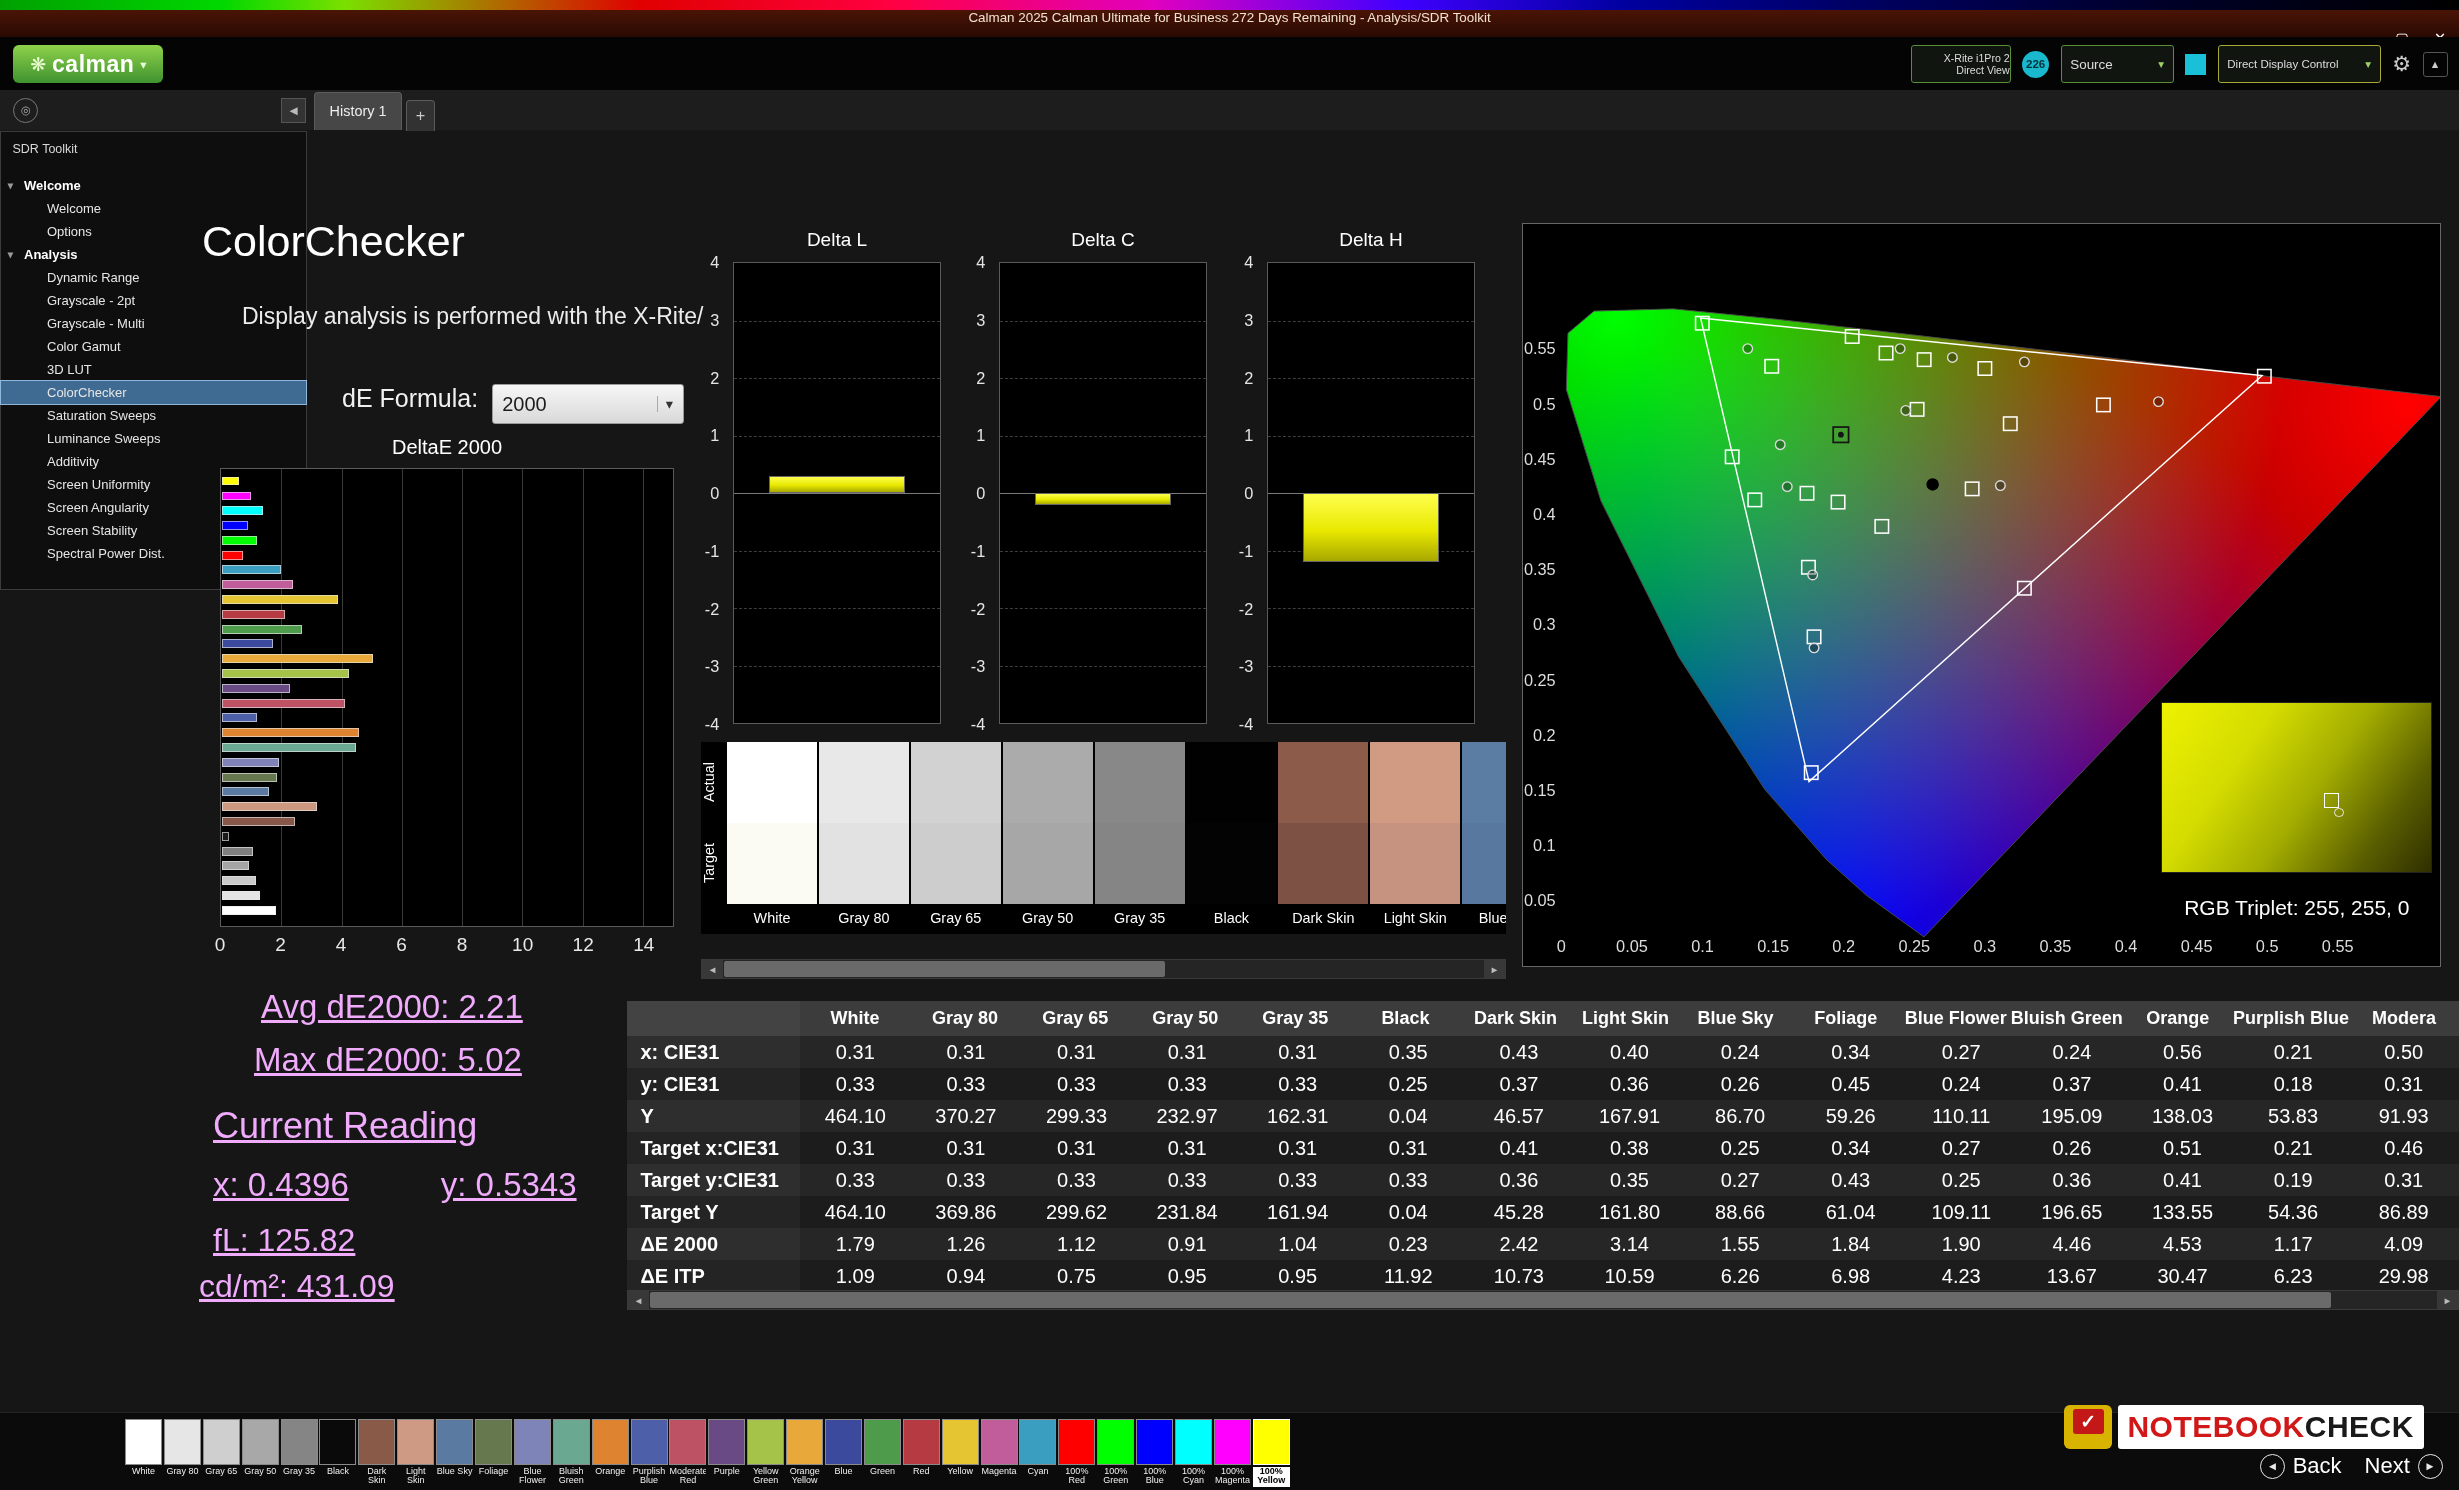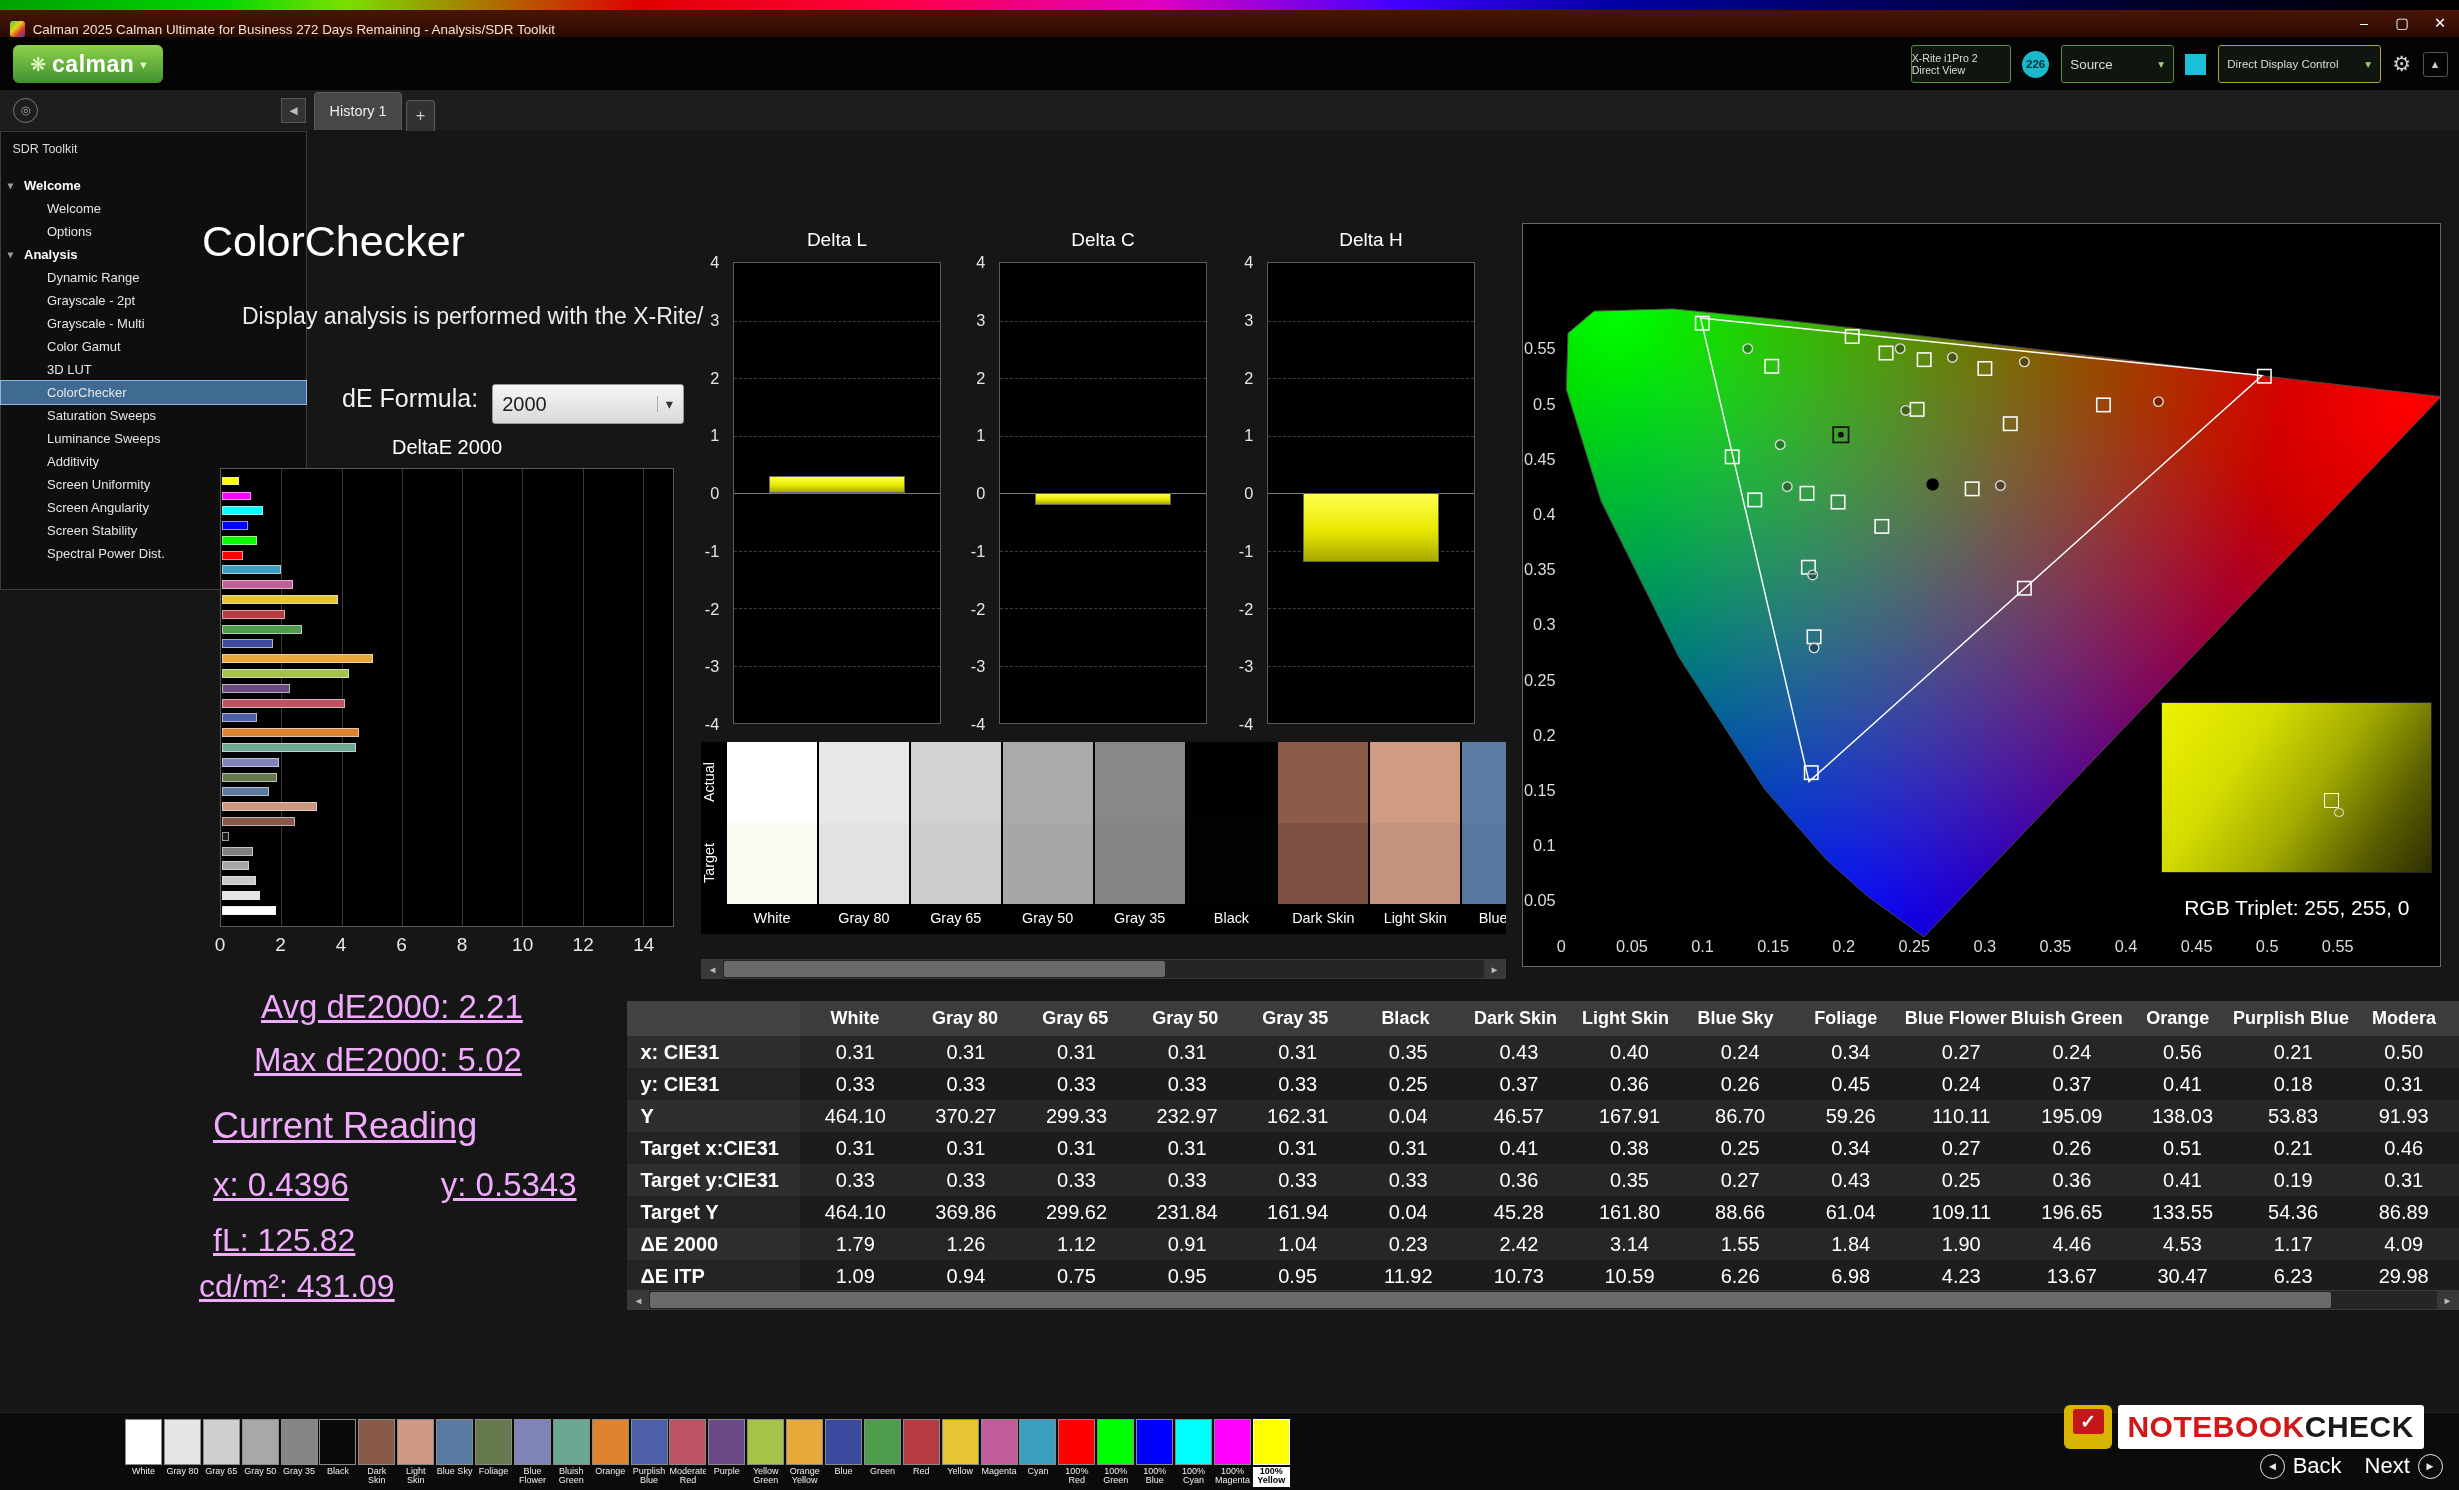--- a/index.html
+++ b/index.html
@@ -4,37 +4,37 @@
 <style>
   * { box-sizing: border-box; margin: 0; padding: 0; }
   html,body { width:2459px; height:1491px; background:#141414; overflow:hidden;
               font-family:"Liberation Sans", sans-serif; color:#eee; }
   #app { position:relative; width:2459px; height:1491px; background:#161616; }
 
   
   #rainbow { position:absolute; left:0; top:0; width:2459px; height:9.6px;
     background:linear-gradient(90deg,#00a000 0%,#00d800 9%,#7ae000 14%,#e00000 26%,#ff0040 36%,#e000c0 47%,#4000ff 57%,#0000a0 66%,#000060 76%,#000028 88%,#000 100%); }
   #titlebar { position:absolute; left:0; top:9.6px; width:2459px; height:27px;
-    background:linear-gradient(180deg,#4a1406,#2a0a03); display:flex; align-items:flex-end; }
+    background:linear-gradient(180deg,#4a1406,#2a0a03); display:flex; align-items:center;flex-direction:column; }
   .tb-icon { width:15.4px; height:15.4px; margin:0 7.7px 0 9.6px; border-radius:2.9px;
     background:linear-gradient(135deg,#3fd13f,#e8d020 40%,#d8302a 70%,#4048c8); }
   .tb-title { font-size:13.4px; color:#f3e2d2; }
   .tb-controls { margin-left:auto; display:flex; }
   .tb-btn { width:38px; height:27px; display:flex; align-items:center; justify-content:center;
     font-size:14.4px; color:#fff; cursor:default; }
 
   #menubar { position:absolute; left:0; top:37px; width:2459px; height:54px; background:#040404; display:flex; align-items:center; }
   .logo { margin-left:13.4px; width:150px; height:38px; border-radius:5.8px;
     background:linear-gradient(180deg,#8fd24a,#3f9230); display:flex; align-items:center; justify-content:center; gap:5.8px; }
   .logo-mark { color:#eaffd0; font-size:19px; }
   .logo-text { color:#fff; font-size:23px; font-weight:bold; letter-spacing:0.5px; }
   .logo-caret { color:#e5ffd5; font-size:12.5px; }
   .header-controls { margin-left:auto; margin-right:11.5px; display:flex; align-items:center; gap:11.5px; }
   .ctrl { background:#101510; border:1px solid #5a8f3a; border-radius:2.9px; color:#ddd; }
-  .ctrl.meter { width:100px; height:38px; text-align:left; padding-top:5.8px; }
+  .ctrl.meter { width:100px; height:38px; text-align:right; padding-top:5.8px; }
   .ctrl-line1,.ctrl-line2 { font-size:10.6px; line-height:12.5px; }
   .badge { width:27px; height:27px; border-radius:50%; background:#19b8cc; color:#00303a;
     font-size:11.5px; font-weight:bold; display:flex; align-items:center; justify-content:center; }
   .ctrl.src { width:113px; height:38px; display:flex; align-items:center; justify-content:space-between; padding:0 8.6px; font-size:13.4px; }
   .sq { width:21px; height:21px; background:#19c0d8; }
   .ctrl.ddc { width:163px; height:38px; border-color:#a8a832; display:flex; align-items:center; justify-content:space-between; padding:0 8.6px; font-size:11.5px; }
   .dd { color:#9fd06a; font-size:11.5px; }
   .gear { font-size:21px; color:#ccc; }
   .collapse { width:25px; height:25px; border:1px solid #555; border-radius:2.9px; color:#ccc;
     font-size:10.6px; display:flex; align-items:center; justify-content:center; }

